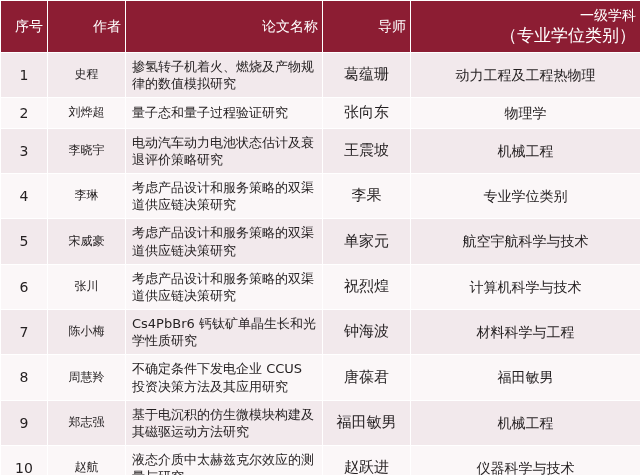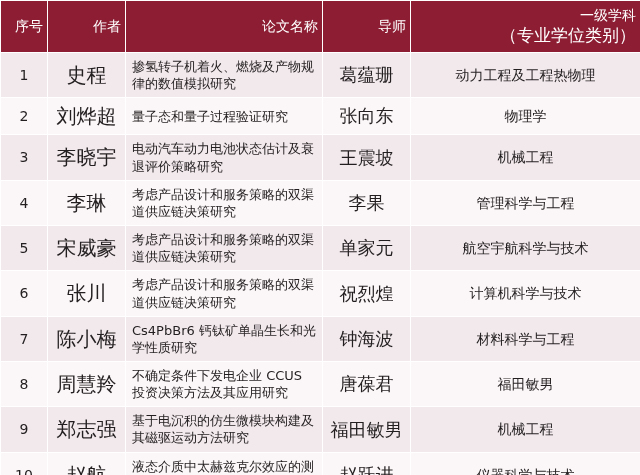--- a/index.html
+++ b/index.html
@@ -45,23 +45,23 @@
     vertical-align: middle;
     font-size: 13px;
     color: #231f20;
     padding: 5px 6px;
     line-height: 1.32;
   }
   tbody tr.odd td { background: #f2e9ec; }
   tbody tr.even td { background: #fbf7f8; }
 
   td.col-seq { font-size: 14px; }
-  td.col-author { font-size: 20px; white-space: nowrap; }
+  td.col-author { font-size: 12px; white-space: nowrap; }
   td.col-title { text-align: left; }
-  td.col-advisor { font-size: 18px; white-space: nowrap; margin-left: 12px; }
+  td.col-advisor { font-size: 15px; white-space: nowrap; margin-left: 12px; }
   td.col-major { font-size: 14px; }
 </style>
 </head>
 <body>
 
 <table class="thesis-table">
   <colgroup>
     <col class="c0">
       <col class="c1">
       <col class="c2">
@@ -108,21 +108,21 @@
       <td class="col-author">李晓宇</td>
       <td class="col-title">电动汽车动力电池状态估计及衰退评价策略研究</td>
       <td class="col-advisor">王震坡</td>
       <td class="col-major">机械工程</td>
     </tr>
     <tr class="even">
       <td class="col-seq">4</td>
       <td class="col-author">李琳</td>
       <td class="col-title">考虑产品设计和服务策略的双渠道供应链决策研究</td>
       <td class="col-advisor">李果</td>
-      <td class="col-major">管理科学与工程</td>
+      <td class="col-major">专业学位类别</td>
     </tr>
     <tr class="odd">
       <td class="col-seq">5</td>
       <td class="col-author">宋威豪</td>
       <td class="col-title">考虑产品设计和服务策略的双渠道供应链决策研究</td>
       <td class="col-advisor">单家元</td>
       <td class="col-major">航空宇航科学与技术</td>
     </tr>
     <tr class="even">
       <td class="col-seq">6</td>

